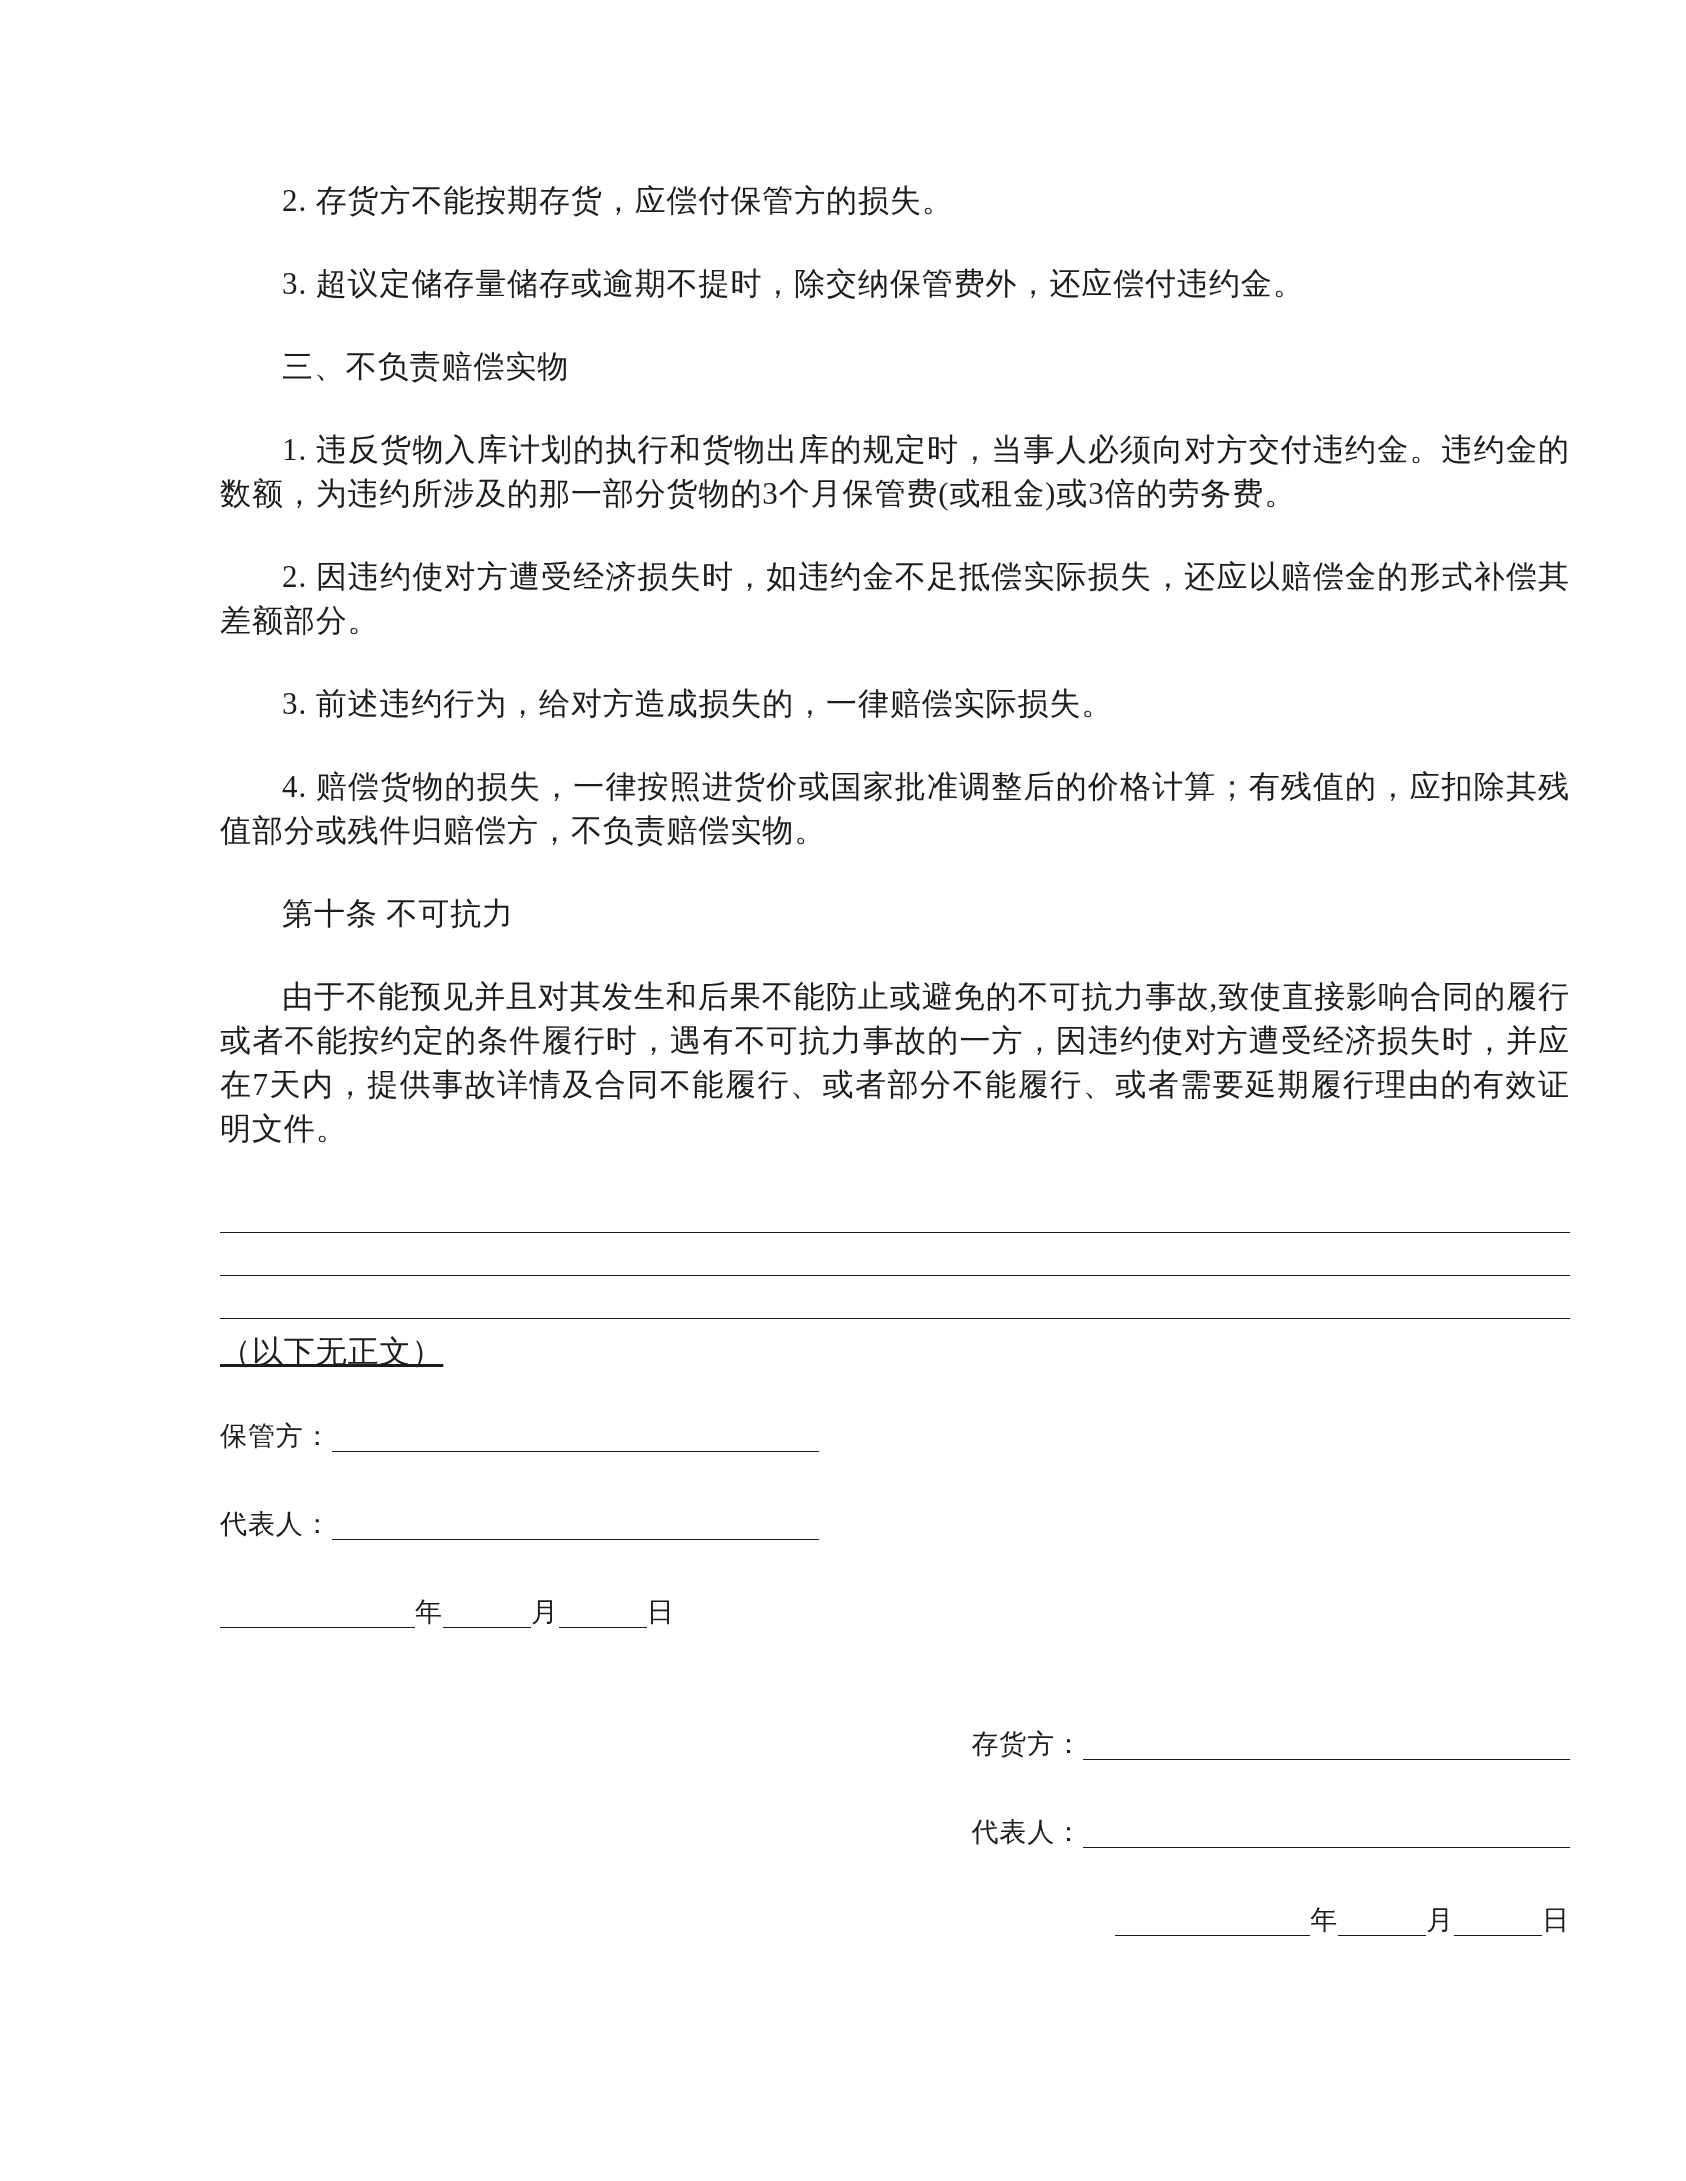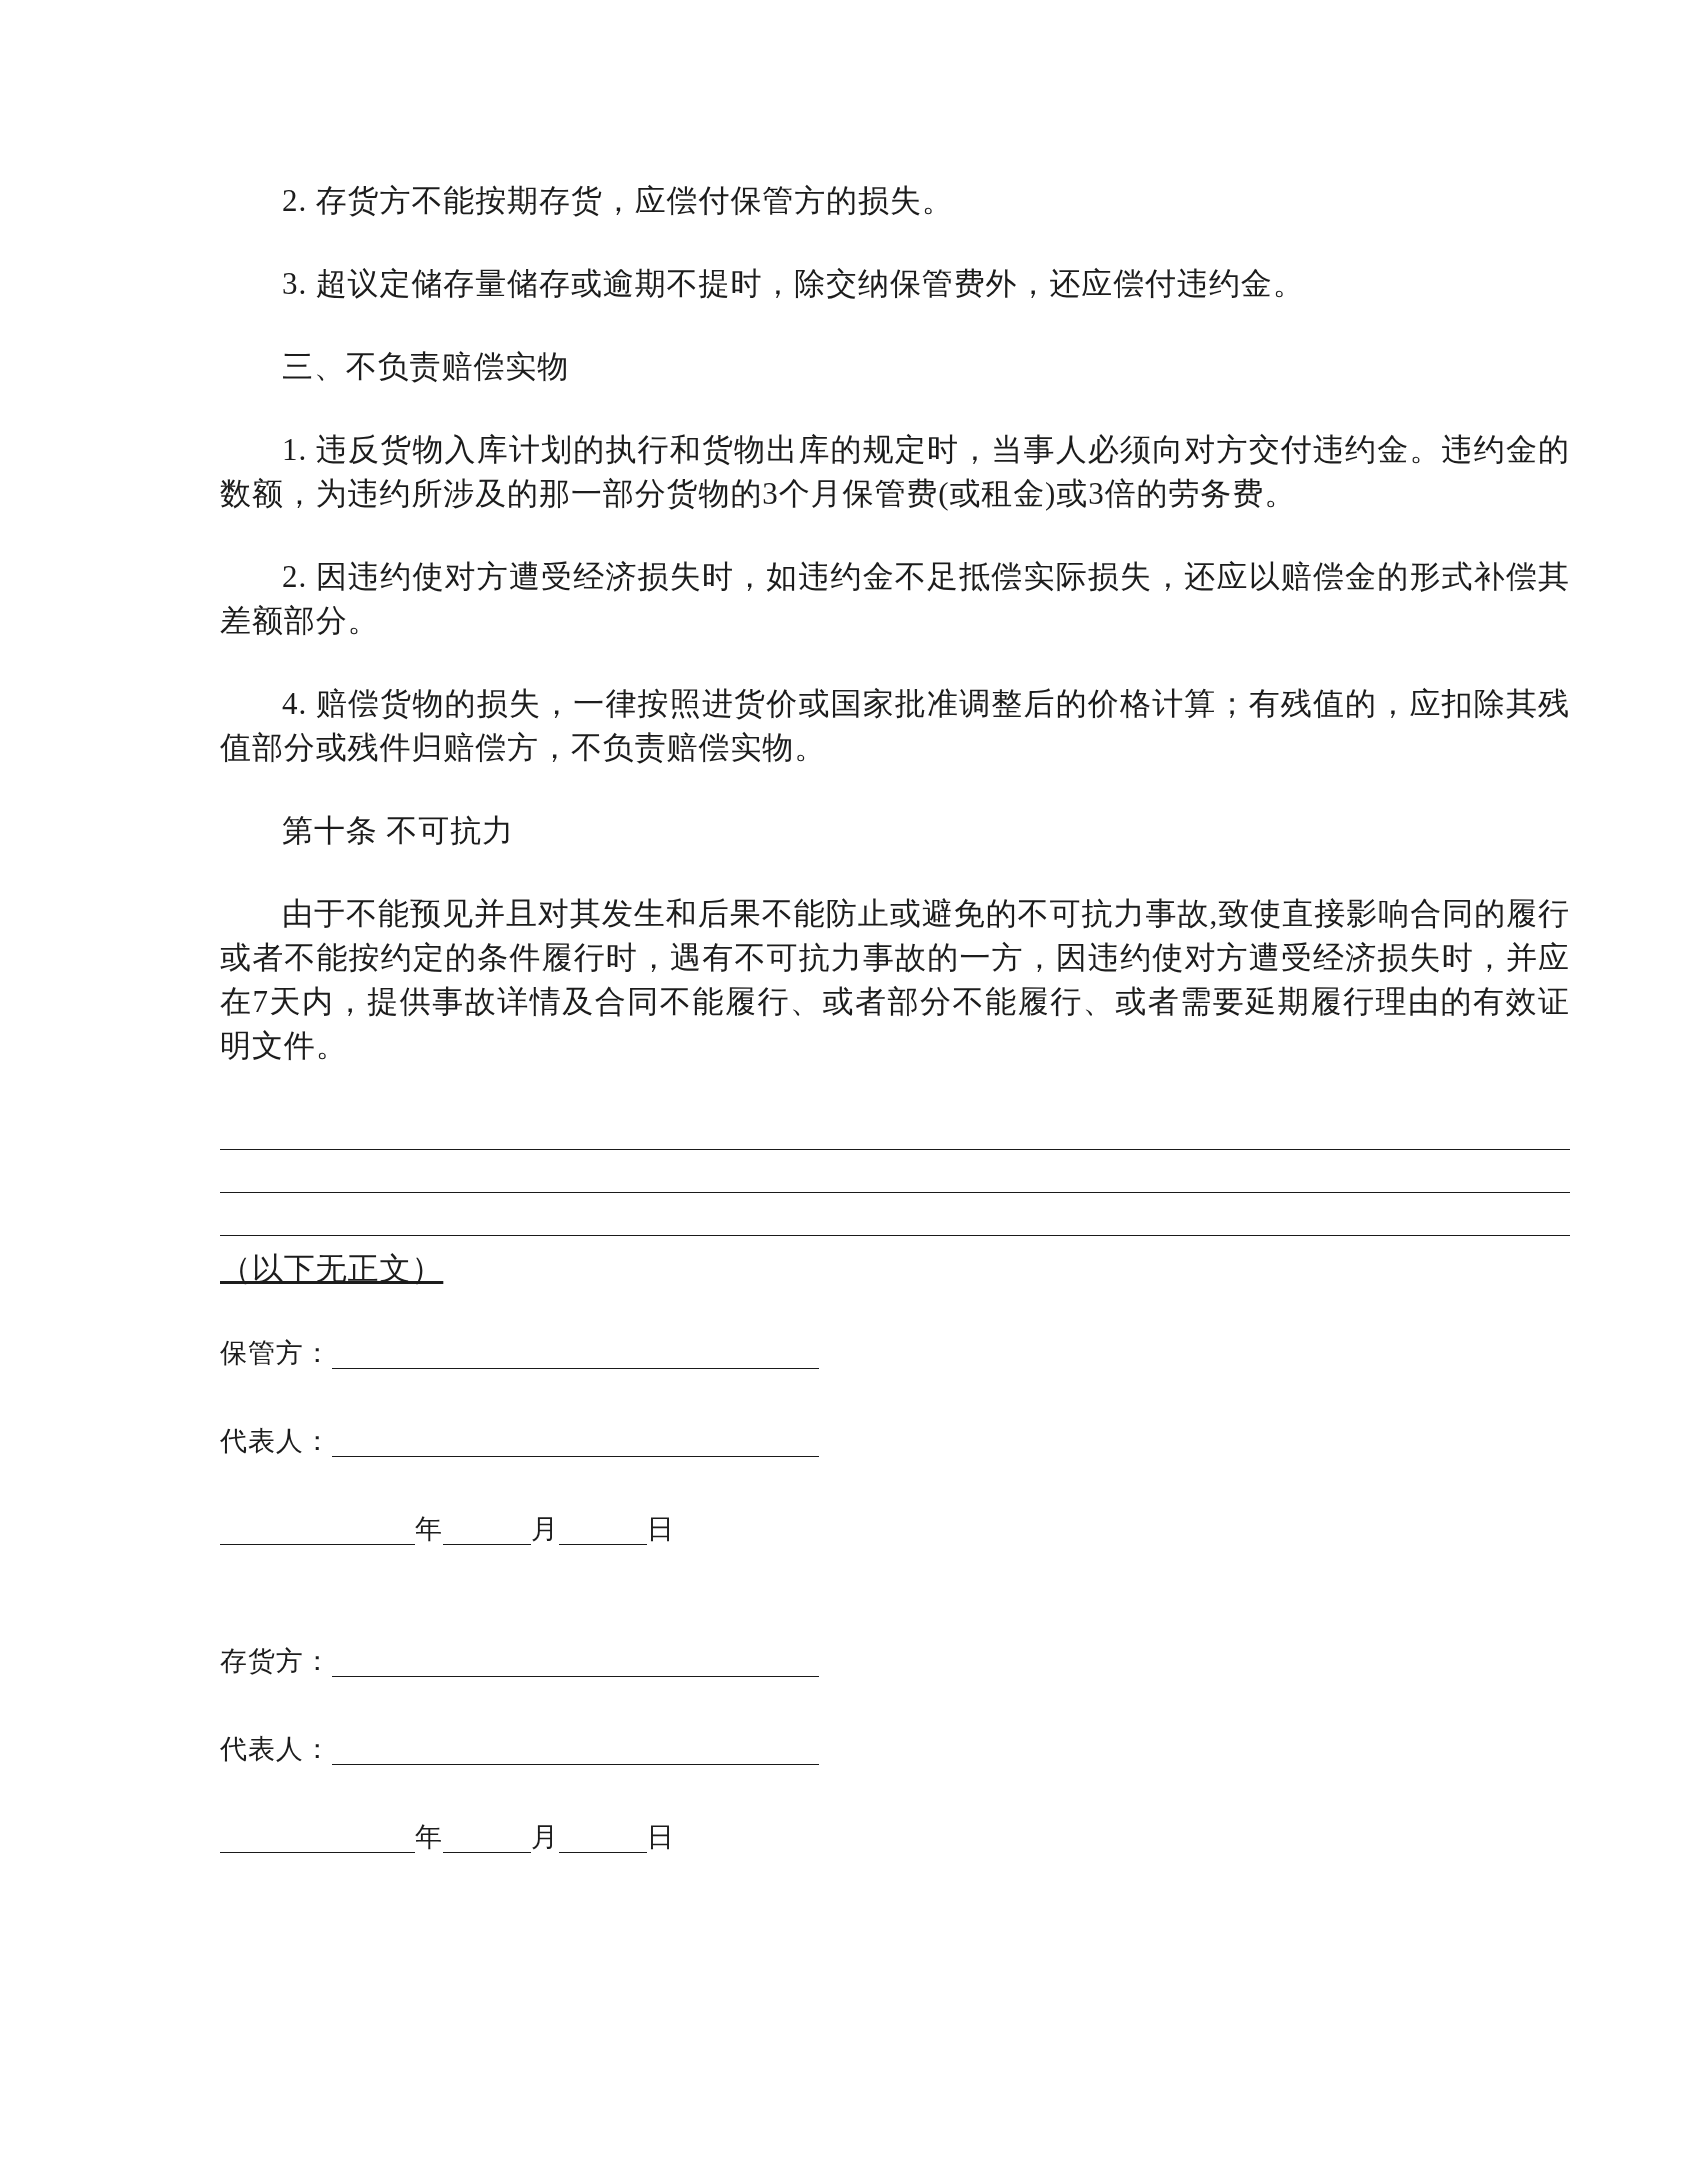--- a/index.html
+++ b/index.html
@@ -47,20 +47,21 @@
     margin: 11px 0 40px 0;
     text-indent: 0;
     letter-spacing: 0.9px;
     text-decoration: underline;
   }
   .sig-block {
     margin-top: 0;
   }
   .sig-block.second {
     margin-top: 88px;
+    text-align: right;
   }
   .sig-row {
     font-size: 27px;
     line-height: 44px;
     margin: 0 0 44px 0;
     letter-spacing: 0.9px;
     white-space: nowrap;
   }
   .blank {
     display: inline-block;
@@ -75,20 +76,21 @@
 </head>
 <body>
 
 <div class="page">
 
   <p class="para">2. 存货方不能按期存货，应偿付保管方的损失。</p>
   <p class="para">3. 超议定储存量储存或逾期不提时，除交纳保管费外，还应偿付违约金。</p>
   <p class="para heading">三、不负责赔偿实物</p>
   <p class="para">1. 违反货物入库计划的执行和货物出库的规定时，当事人必须向对方交付违约金。违约金的数额，为违约所涉及的那一部分货物的3个月保管费(或租金)或3倍的劳务费。</p>
   <p class="para">2. 因违约使对方遭受经济损失时，如违约金不足抵偿实际损失，还应以赔偿金的形式补偿其差额部分。</p>
+  <p class="para">3. 前述违约行为，给对方造成损失的，一律赔偿实际损失。</p>
   <p class="para">4. 赔偿货物的损失，一律按照进货价或国家批准调整后的价格计算；有残值的，应扣除其残值部分或残件归赔偿方，不负责赔偿实物。</p>
   <p class="para heading">第十条 不可抗力</p>
   <p class="para">由于不能预见并且对其发生和后果不能防止或避免的不可抗力事故,致使直接影响合同的履行或者不能按约定的条件履行时，遇有不可抗力事故的一方，因违约使对方遭受经济损失时，并应在7天内，提供事故详情及合同不能履行、或者部分不能履行、或者需要延期履行理由的有效证明文件。</p>
 
   <div class="rules">
     <div class="rule-line"></div>
     <div class="rule-line"></div>
     <div class="rule-line"></div>
   </div>
 

